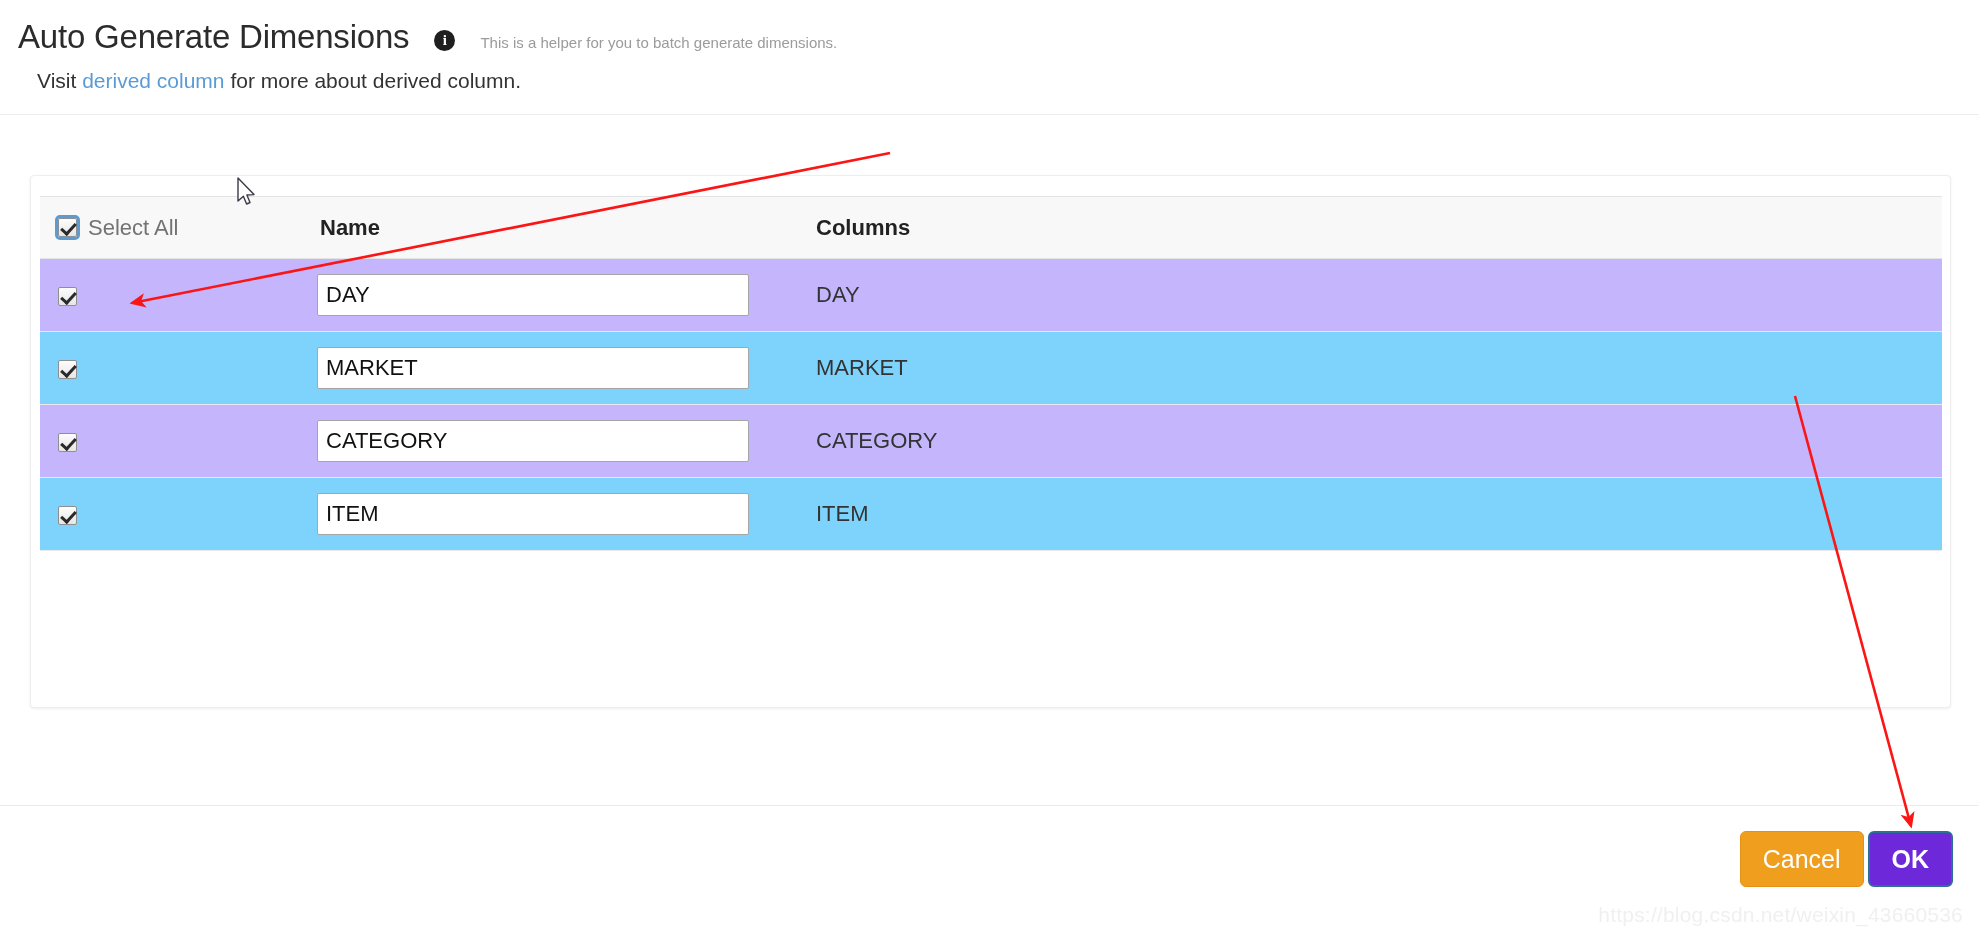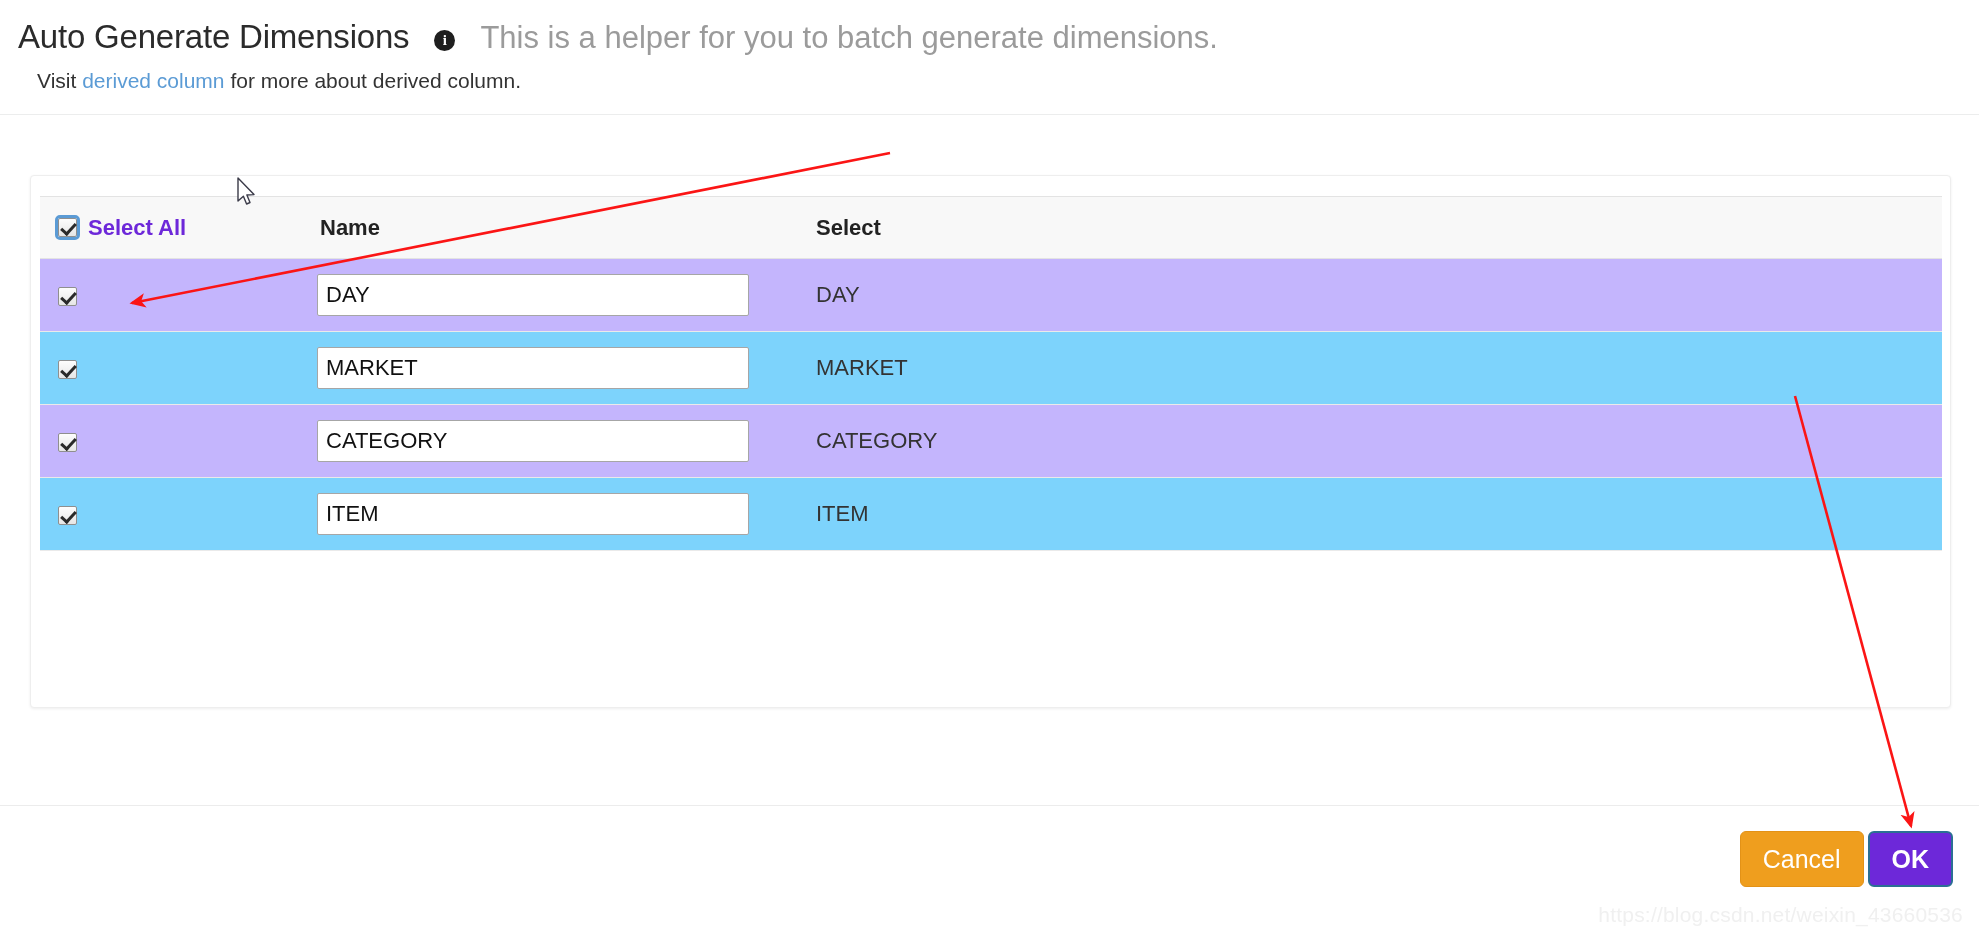--- a/index.html
+++ b/index.html
@@ -46,21 +46,21 @@
     font-family: "Liberation Serif", serif;
     font-weight: bold;
     font-size: 15px;
     line-height: 21px;
     text-align: center;
     margin: 0 9px;
     position: relative;
     top: -3px;
   }
   .helper-text {
-    font-size: 31px;
+    font-size: 15px;
     color: #9b9b9b;
     font-weight: 400;
   }
   .visit-row {
     margin-top: 13px;
     margin-left: 19px;
     font-size: 21px;
     color: #333333;
   }
   .visit-row a {
@@ -167,22 +167,22 @@
     border: solid #2a2a2a;
     border-width: 0 3px 3px 0;
     transform: rotate(42deg);
   }
   .cb.focused {
     outline: 3px solid #5b9bd5;
     outline-offset: 0px;
   }
   .select-all-label {
     font-size: 22px;
-    font-weight: bold;
-    color: #6d28d9;
+    font-weight: normal;
+    color: #737373;
     margin-left: 5px;
   }
 
   .name-input {
     width: 432px;
     height: 42px;
     border: 1px solid #a6a6a6;
     border-radius: 2px;
     background: #ffffff;
     font-family: "Liberation Sans", sans-serif;
@@ -288,21 +288,21 @@
       </colgroup>
       <thead>
         <tr>
           <th>
             <div class="th-check-inner">
               <input type="checkbox" class="cb focused" id="select-all-cb" checked="" style="">
               <label class="select-all-label" for="select-all-cb">Select All</label>
             </div>
           </th>
           <th class="th-name">Name</th>
-          <th class="th-cols">Select</th>
+          <th class="th-cols">Columns</th>
         </tr>
       </thead>
       <tbody id="table-body">
           <tr class="odd">
             <td class="td-check"><input type="checkbox" class="cb" checked="" style=""></td>
             <td class="td-name"><input type="text" class="name-input" value="DAY" style=""></td>
             <td class="td-cols">DAY</td>
           </tr>
           <tr class="even">
             <td class="td-check"><input type="checkbox" class="cb" checked="" style=""></td>

